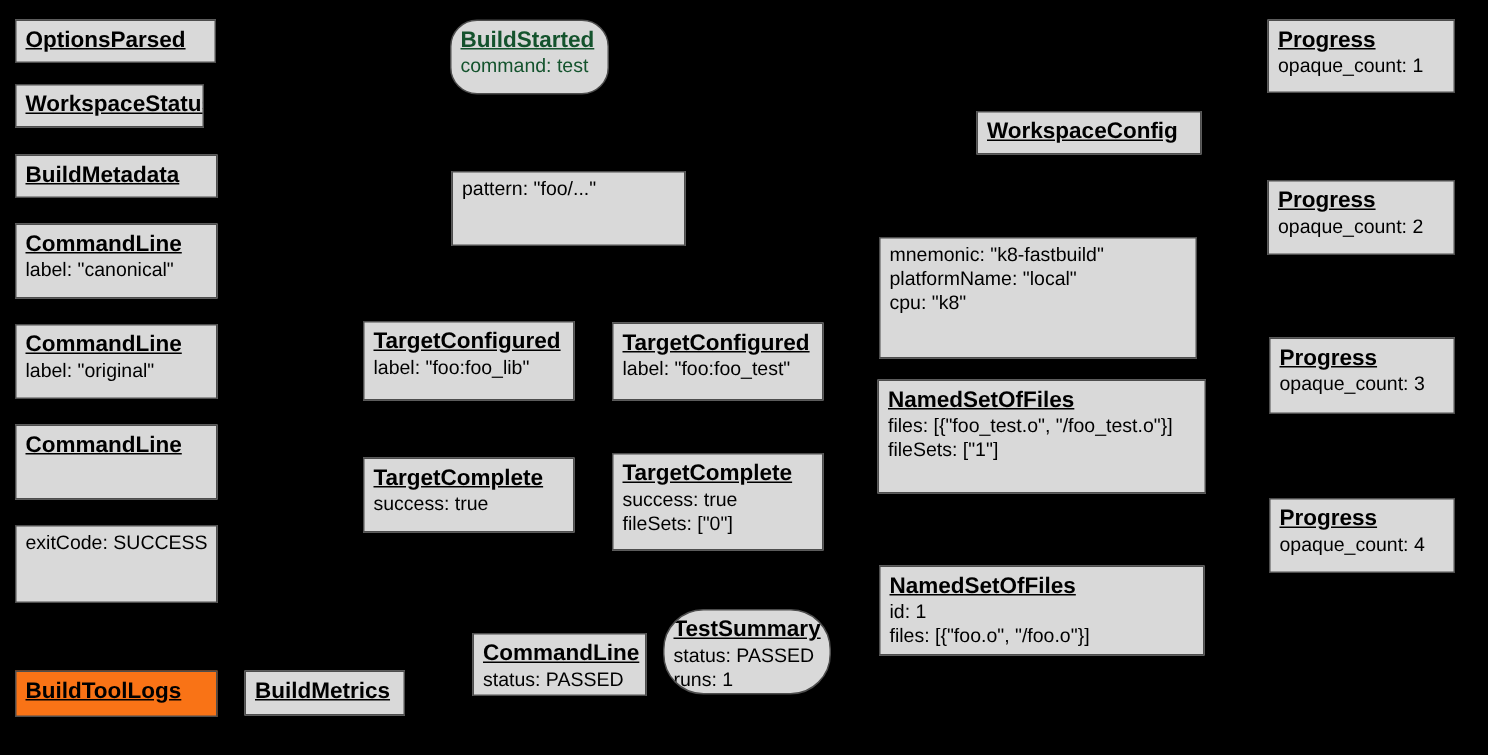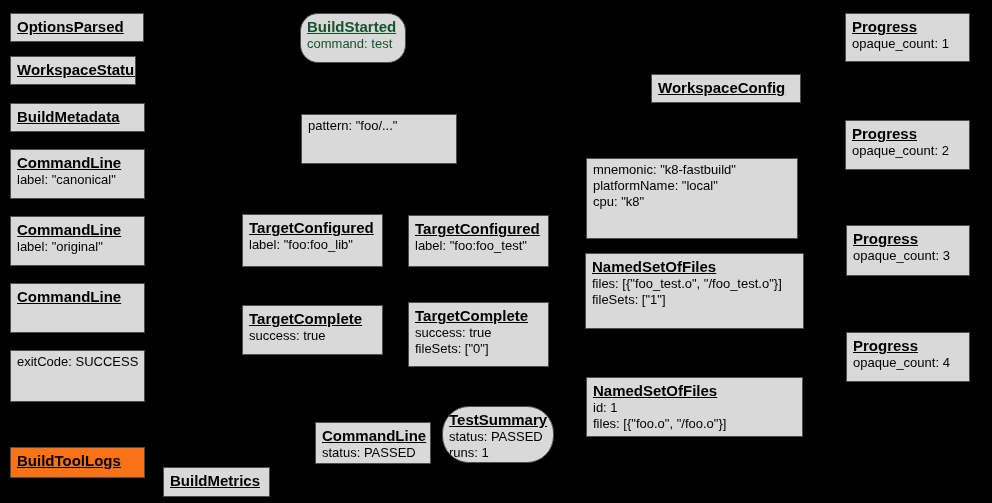--- a/index.html
+++ b/index.html
@@ -73,21 +73,21 @@
         </div>
       </div>
       <div class="node" style="left: 10px; top: 350px; width: 135px; height: 52px; background: rgb(217, 217, 217); border-color: rgb(77, 77, 77); color: rgb(0, 0, 0);">
         <div class="node-line">exitCode: SUCCESS</div>
       </div>
       <div class="node" style="left: 10px; top: 447px; width: 135px; height: 31px; background: #f97316; border-color: rgb(77, 77, 77); color: rgb(0, 0, 0);">
         <div class="node-title">
           <span class="tl">BuildToolLogs</span>
         </div>
       </div>
-      <div class="node" style="left: 163px; top: 447px; width: 107px; height: 30px; background: rgb(217, 217, 217); border-color: rgb(77, 77, 77); color: rgb(0, 0, 0); margin-top: 20px;">
+      <div class="node" style="left: 163px; top: 447px; width: 107px; height: 30px; background: rgb(217, 217, 217); border-color: rgb(77, 77, 77); color: rgb(0, 0, 0);">
         <div class="node-title">
           <span class="tl">BuildMetrics</span>
         </div>
       </div>
       <div class="node" style="left: 300px; top: 13px; width: 106px; height: 50px; background: rgb(217, 217, 217); border-color: rgb(77, 77, 77); color: #14532d; border-radius: 18px;">
         <div class="node-title">
           <span class="tl">BuildStarted</span>
         </div>
         <div class="node-line">command: test</div>
       </div>

